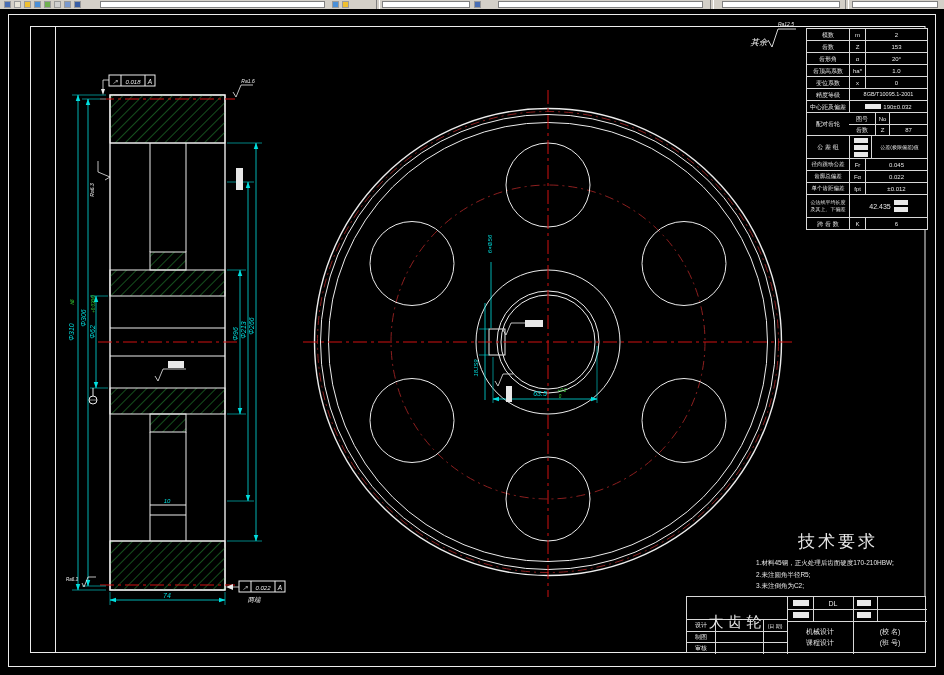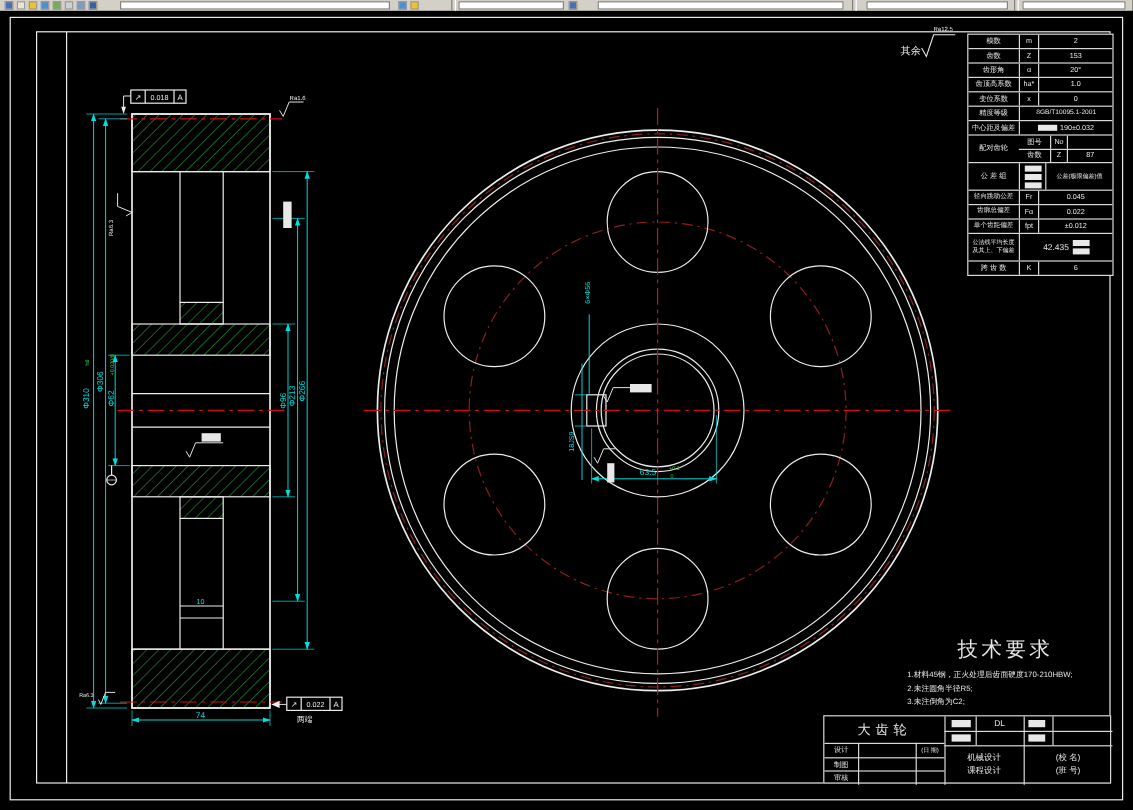--- a/index.html
+++ b/index.html
@@ -4,21 +4,21 @@
 <style>
   html,body{margin:0;padding:0;background:#000;}
   body{width:944px;height:675px;position:relative;overflow:hidden;
        font-family:"Liberation Sans",sans-serif;}
   
   #toolbar{position:absolute;left:0;top:0;width:944px;height:9px;background:#d4d0c8;z-index:3;}
   .tbi{position:absolute;top:1px;width:7px;height:7px;border:1px solid #9a9a9a;box-sizing:border-box;}
   .tbf{position:absolute;top:1px;height:7px;background:#fff;border:1px solid #808080;box-sizing:border-box;}
   .tbsep{position:absolute;top:0;width:2px;height:9px;border-left:1px solid #808080;border-right:1px solid #fff;}
   
-  #canvas{position:absolute;left:0;top:0;width:765px;height:675px;}
+  #canvas{position:absolute;left:0;top:0;width:765px;height:675px;font-style:italic;}
   svg text{font-family:"Liberation Sans",sans-serif;}
   .w{stroke:#ececec;fill:none;stroke-width:1;}
   .w2{stroke:#ececec;fill:none;stroke-width:1.4;}
   .hat{fill:url(#hatch);stroke:#ececec;stroke-width:1;}
   .red{stroke:#d01010;fill:none;stroke-width:1;stroke-dasharray:14 4 3 4;}
   .dred{stroke:#8c1f1f;fill:none;stroke-width:1;stroke-dasharray:9 4 2 4;}
   .dim{stroke:#00dede;fill:none;stroke-width:0.8;}
   .ext{stroke:#00dede;fill:none;stroke-width:0.6;}
   .ct{fill:#00dede;font-size:7px;text-anchor:middle;}
   .gt{fill:#35d435;font-size:4.5px;text-anchor:middle;}
@@ -354,21 +354,21 @@
   <div class="ln" style="left:166px;top:0;width:1px;height:57px"></div>
   <div class="ln" style="left:190px;top:0;width:1px;height:24px"></div>
   <div class="ln" style="left:28px;top:22px;width:1px;height:35px"></div>
   <div class="ln" style="left:76px;top:22px;width:1px;height:35px"></div>
   <div class="ln" style="left:0;top:22px;width:100px;height:1px"></div>
   <div class="ln" style="left:0;top:34px;width:100px;height:1px"></div>
   <div class="ln" style="left:0;top:45px;width:100px;height:1px"></div>
   <div class="ln" style="left:100px;top:12px;width:140px;height:1px"></div>
   <div class="ln" style="left:100px;top:24px;width:140px;height:1px"></div>
 
-  <div class="tbt" style="left:0;top:0;width:100px;height:22px;font-size:11px;letter-spacing:4px">大齿轮</div>
+  <div class="tbt" style="left:0;top:14px;width:100px;height:22px;font-size:15px;letter-spacing:4px">大齿轮</div>
   <div class="tbt" style="left:1px;top:23px;width:26px;height:11px;font-size:6px">设计</div>
   <div class="tbt" style="left:77px;top:23px;width:22px;height:11px;font-size:5px">(日 期)</div>
   <div class="tbt" style="left:1px;top:35px;width:26px;height:10px;font-size:6px">制图</div>
   <div class="tbt" style="left:1px;top:46px;width:26px;height:10px;font-size:6px">审核</div>
   <div class="tbt" style="left:126px;top:0;width:40px;height:12px;font-size:7px">DL</div>
   <div class="box" style="left:106px;top:3px;width:16px;height:6px"></div>
   <div class="box" style="left:170px;top:3px;width:14px;height:6px"></div>
   <div class="box" style="left:106px;top:15px;width:16px;height:6px"></div>
   <div class="box" style="left:170px;top:15px;width:14px;height:6px"></div>
   <div class="tbt" style="left:100px;top:25px;width:66px;height:30px;flex-direction:column;font-size:7px;line-height:1.6">

